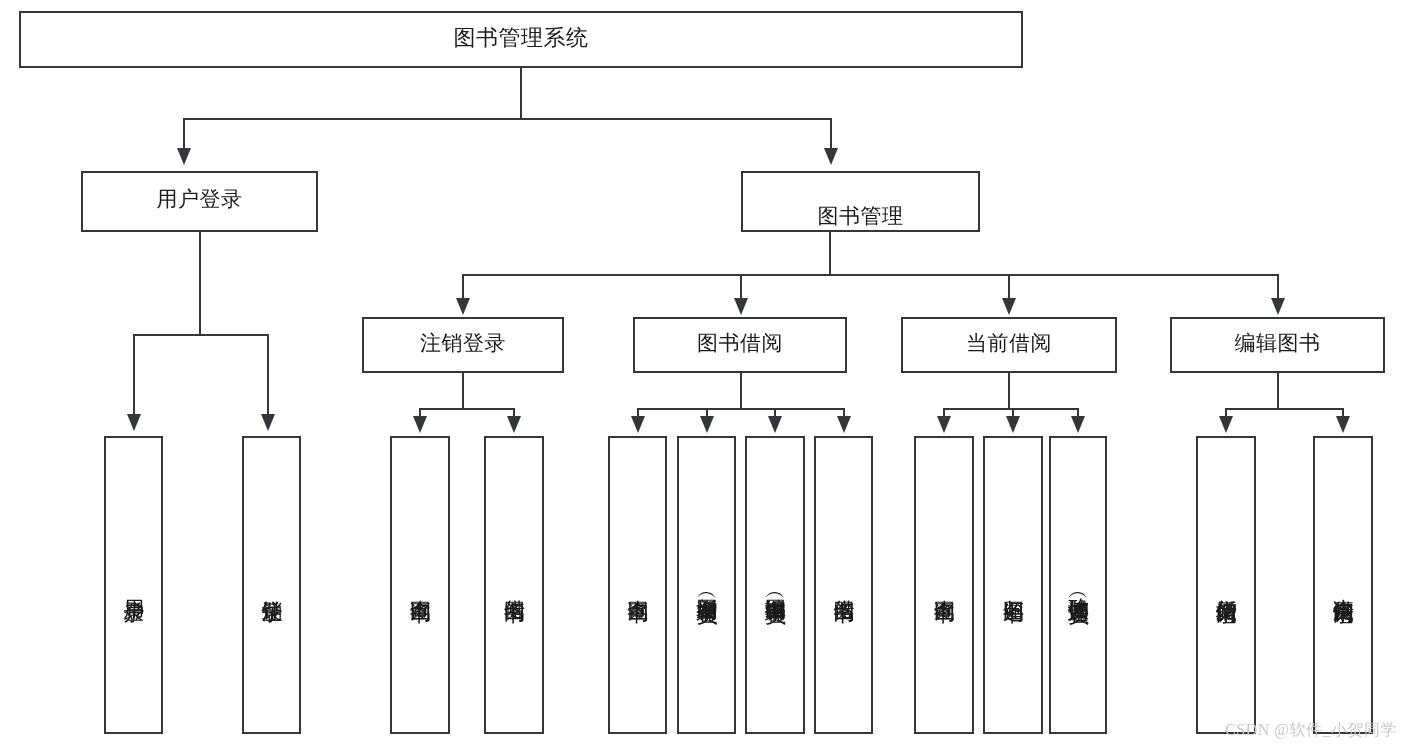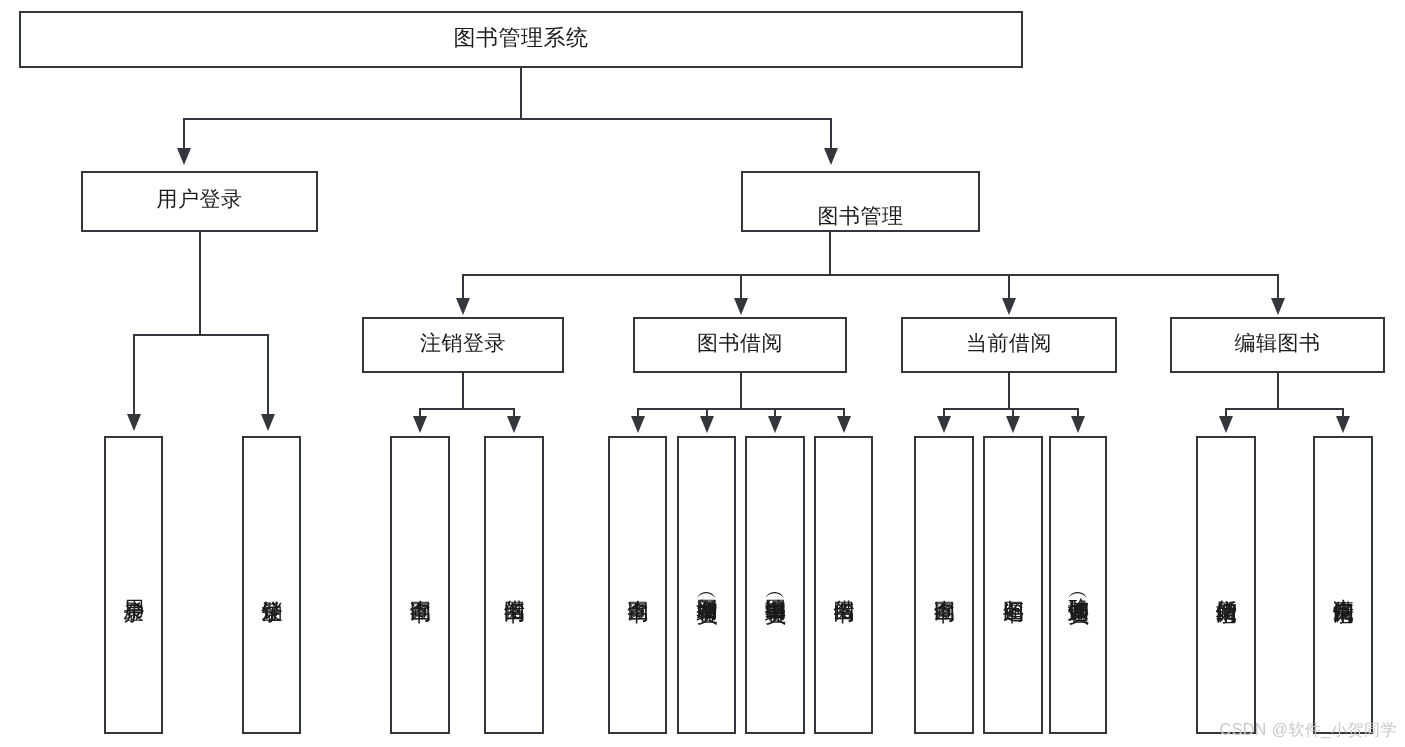--- a/index.html
+++ b/index.html
@@ -76,20 +76,21 @@
   .watermark {
     position: absolute;
     right: 8px;
     bottom: 6px;
     font-size: 16px;
     color: #c9c9c9;
     letter-spacing: 0.5px;
     z-index: 6;
     user-select: none;
     white-space: nowrap;
+    font-family: Liberation Serif, serif;
   }
 </style>
 </head>
 <body>
 
 <div id="canvas">
 
   <div class="vline" style="left:520px; top:68px; height:52px;"></div>
   <div class="hline" style="left:183px; top:118px; width:649px;"></div>
   <div class="vline" style="left:183px; top:118px; height:32px;"></div>

